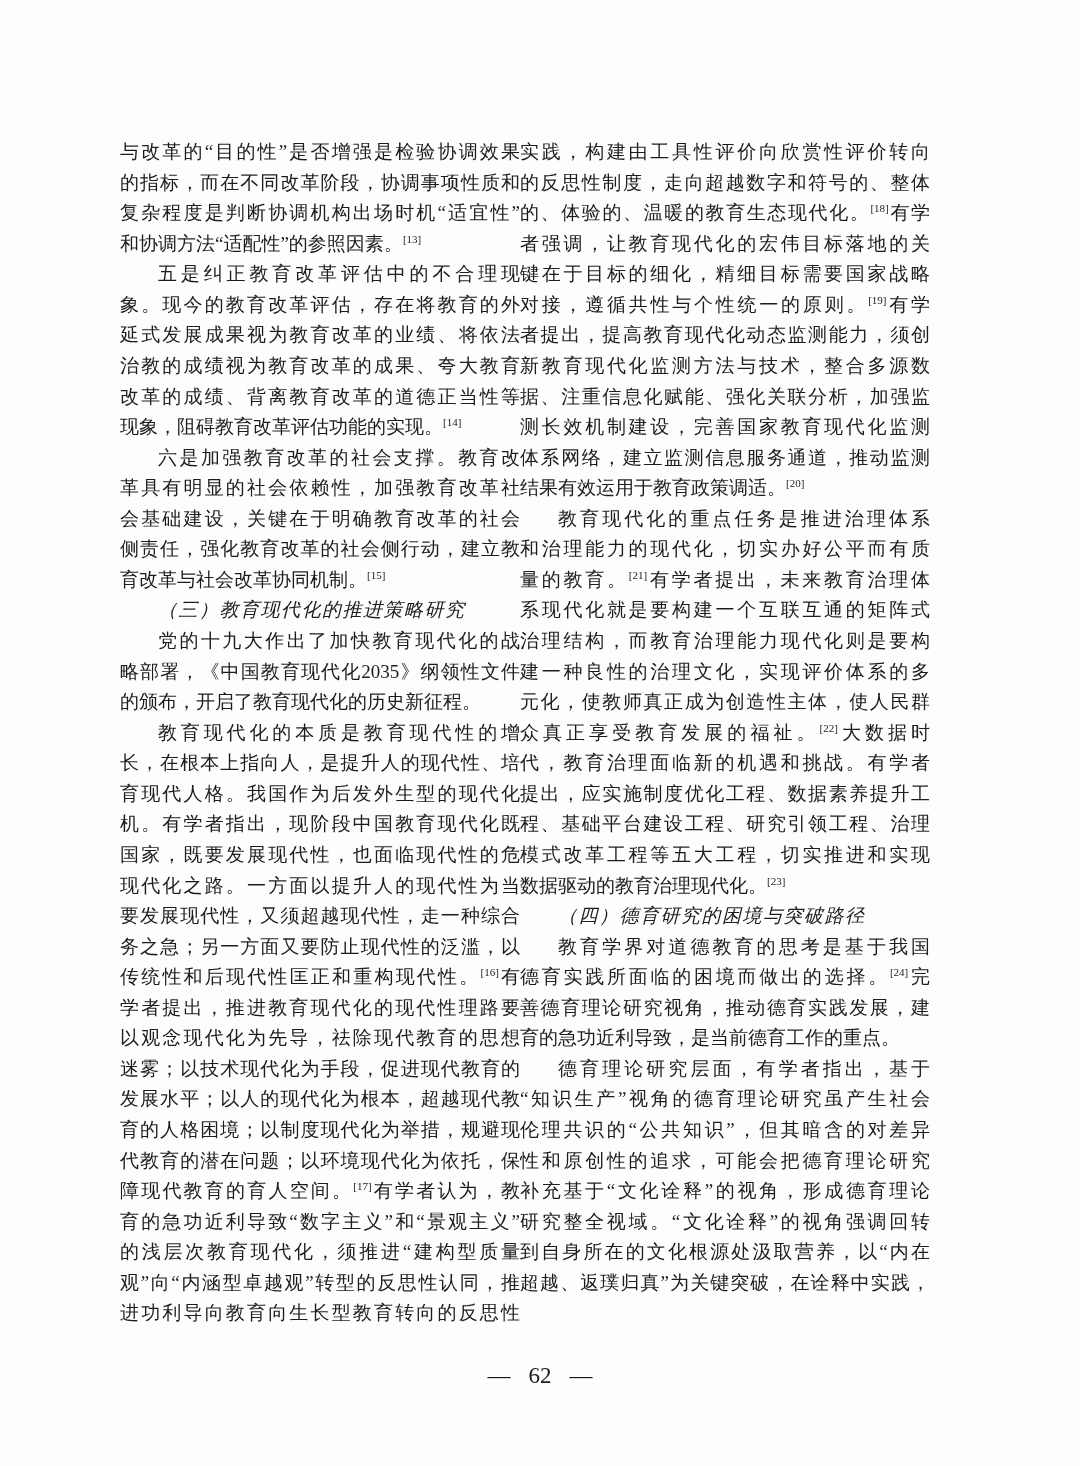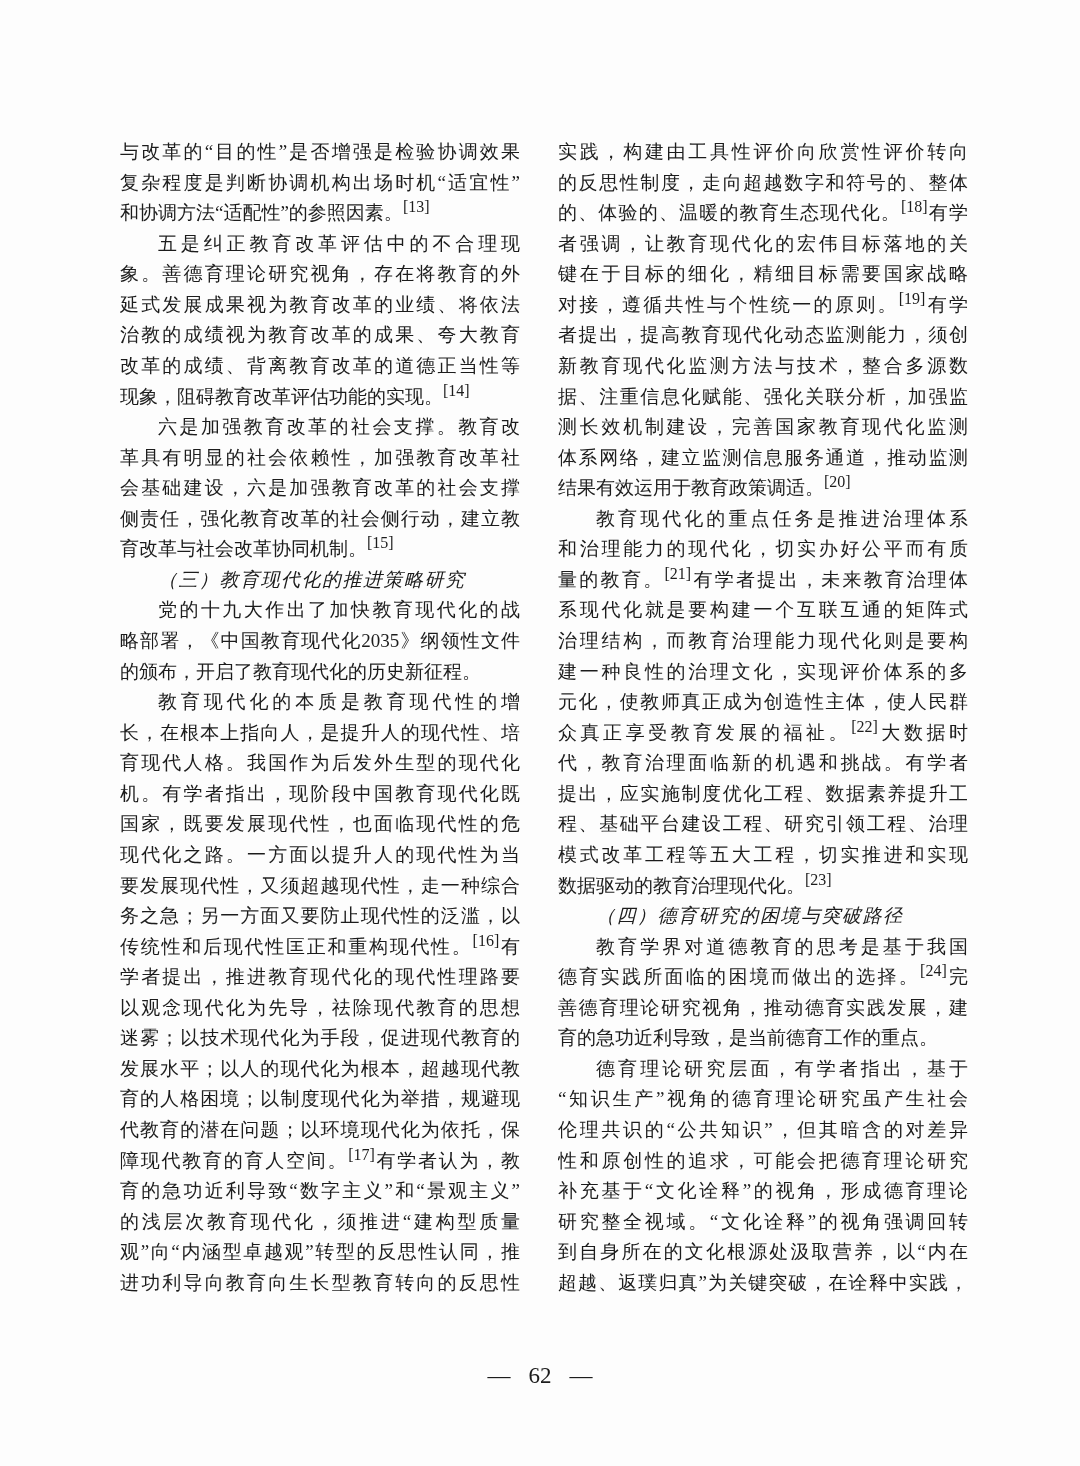--- a/index.html
+++ b/index.html
@@ -14,21 +14,20 @@
     background: #fdfdfd;
     font-family: "Liberation Serif", "DejaVu Serif", serif;
     color: #1c1c1c;
     overflow: hidden;
   }
   .columns {
     position: absolute;
     top: 137px;
     left: 120px;
     display: flex;
-    gap: 38px;
   }
   .column { display: block; }
   .column.left  { width: 400px; }
   .column.right { width: 410px; }
   .line {
     height: 30.57px;
     line-height: 30.57px;
     font-size: 19px;
     text-align: justify;
     text-align-last: justify;
@@ -36,21 +35,21 @@
   }
   .line.indent { text-indent: 2em; }
   .line.para-end { text-align-last: left; }
   .line.heading {
     font-style: italic;
     text-align: center;
     text-align-last: left;
     letter-spacing: 1.5px;
   }
   .line sup {
-    font-size: 16px;
+    font-size: 11px;
     line-height: 0;
     vertical-align: super;
     letter-spacing: 0;
   }
   .footer {
     position: absolute;
     top: 1363px;
     left: 0;
     width: 100%;
     display: flex;
@@ -62,31 +61,32 @@
   }
   .footer .dash { letter-spacing: 0; }
 </style>
 </head>
 <body>
 
 <div class="page">
   <div class="columns">
     <div class="column left">
         <div class="line">与改革的“目的性”是否增强是检验协调效果</div>
+        <div class="line">的指标，而在不同改革阶段，协调事项性质和</div>
         <div class="line">复杂程度是判断协调机构出场时机“适宜性”</div>
         <div class="line para-end">和协调方法“适配性”的参照因素。<sup>[13]</sup></div>
         <div class="line indent">五是纠正教育改革评估中的不合理现</div>
-        <div class="line">象。善德育理论研究视角，存在将教育的外</div>
+        <div class="line">象。现今的教育改革评估，存在将教育的外</div>
         <div class="line">延式发展成果视为教育改革的业绩、将依法</div>
         <div class="line">治教的成绩视为教育改革的成果、夸大教育</div>
         <div class="line">改革的成绩、背离教育改革的道德正当性等</div>
         <div class="line para-end">现象，阻碍教育改革评估功能的实现。<sup>[14]</sup></div>
         <div class="line indent">六是加强教育改革的社会支撑。教育改</div>
         <div class="line">革具有明显的社会依赖性，加强教育改革社</div>
-        <div class="line">会基础建设，六是加强教育改革的社会支撑</div>
+        <div class="line">会基础建设，关键在于明确教育改革的社会</div>
         <div class="line">侧责任，强化教育改革的社会侧行动，建立教</div>
         <div class="line para-end">育改革与社会改革协同机制。<sup>[15]</sup></div>
         <div class="line indent heading">（三）教育现代化的推进策略研究</div>
         <div class="line indent">党的十九大作出了加快教育现代化的战</div>
         <div class="line">略部署，《中国教育现代化2035》纲领性文件</div>
         <div class="line para-end">的颁布，开启了教育现代化的历史新征程。</div>
         <div class="line indent">教育现代化的本质是教育现代性的增</div>
         <div class="line">长，在根本上指向人，是提升人的现代性、培</div>
         <div class="line">育现代人格。我国作为后发外生型的现代化</div>
         <div class="line">机。有学者指出，现阶段中国教育现代化既</div>

